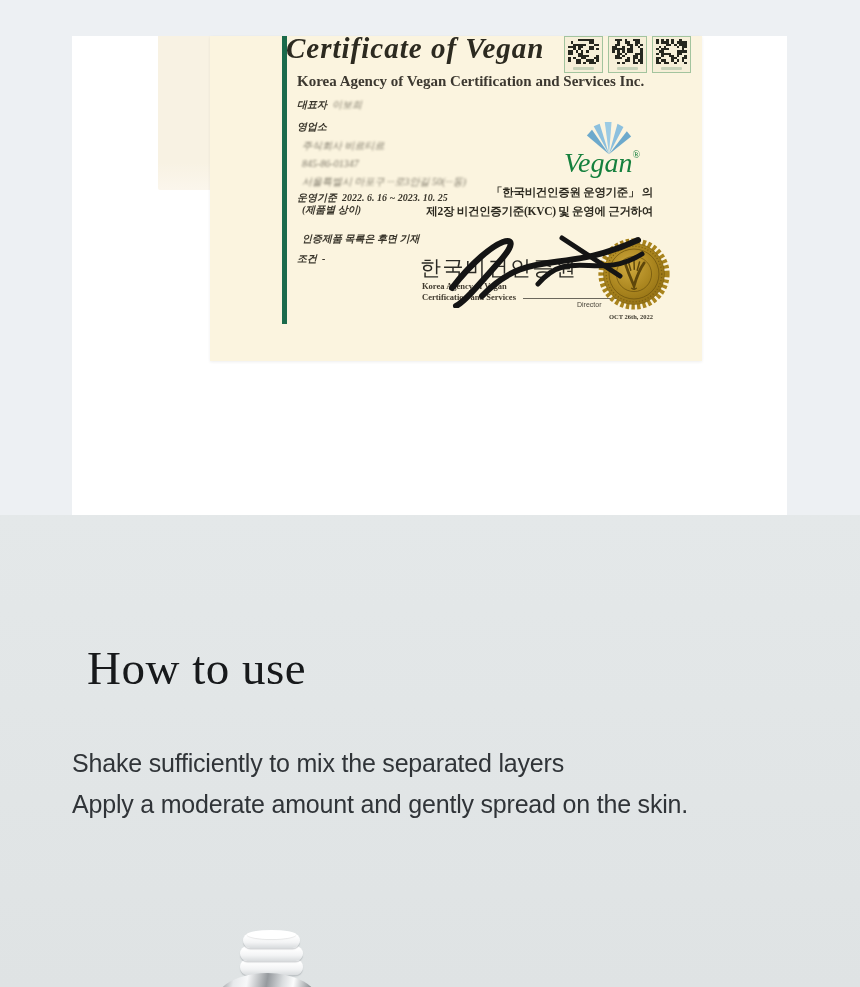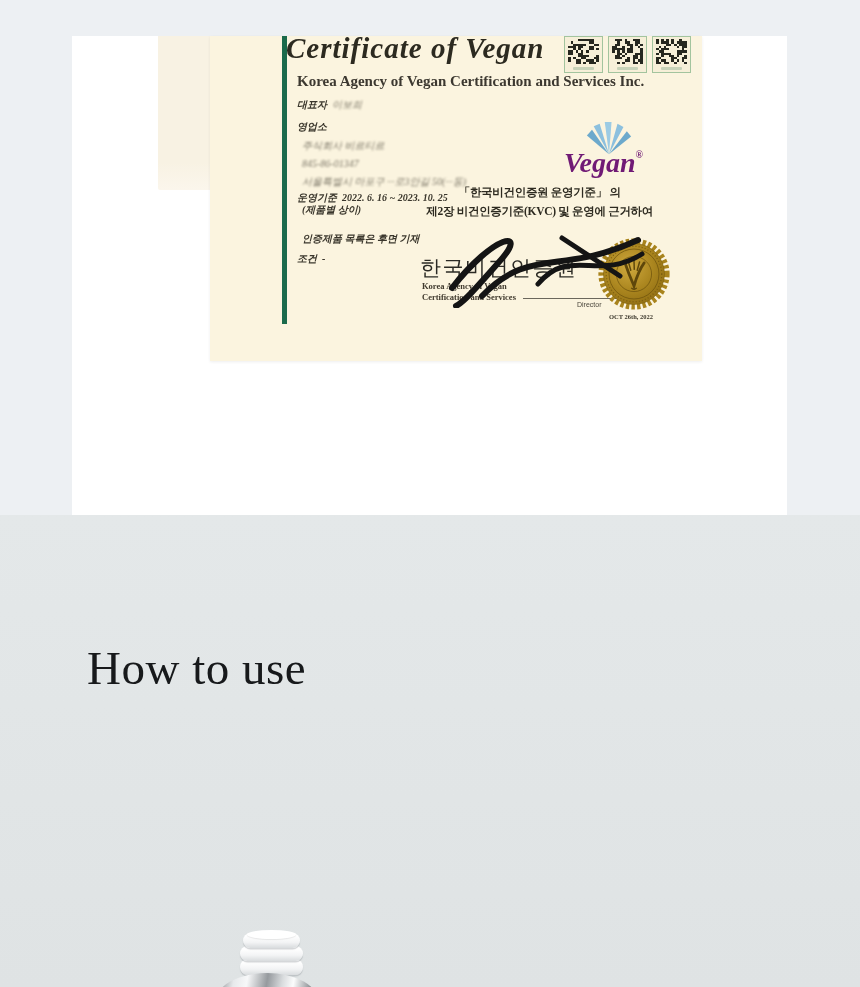--- a/index.html
+++ b/index.html
@@ -32,26 +32,26 @@
   .qr-caption { height:3px; background:#c7d2b8; margin:3px auto 0; width:70%; border-radius:1px; }
 
   
   .cert-row { position:absolute; left:87px; white-space:nowrap; font-size:10px; font-weight:600; color:#3a362c;font-style:italic; }
   .cert-row .lbl { margin-right:5px; }
   .cert-row .val.blur { filter:blur(1px); color:#7e7869; font-weight:500; }
 
   
   .vegan-logo { position:absolute; left:352px; top:84px; width:145px; height:62px; }
   .vegan-flower { position:absolute; left:18px; top:2px; width:58px; height:34px; }
-  .vegan-word { position:absolute; left:2px; top:27px; font-size:28px; font-style:italic; font-weight:700;
-    color:#701a75; letter-spacing:0; white-space:nowrap; }
+  .vegan-word { position:absolute; left:2px; top:27px; font-size:28px; font-style:italic; font-weight:400;
+    color:#15803d; letter-spacing:0; white-space:nowrap; }
   .vegan-word sup { font-size:10px; font-style:normal; vertical-align:14px; }
 
   
-  .statement { position:absolute; right:49px; top:147px; text-align:center;
+  .statement { position:absolute; right:49px; top:147px; text-align:right;
     font-size:11.5px; font-weight:700; line-height:19px; letter-spacing:-0.3px; color:#2d2a20; white-space:nowrap; }
 
   
   .issuer-kr { position:absolute; left:210px; top:218px; font-size:21px; font-weight:500; letter-spacing:1.5px; color:#2b2a24; white-space:nowrap; }
   .issuer-en { position:absolute; left:212px; top:245px; font-size:8.5px; font-weight:700; line-height:10.5px; color:#403a2e; white-space:nowrap; }
 
   .sig-svg { position:absolute; left:232px; top:188px; width:205px; height:84px; }
   .sig-line { position:absolute; left:313px; top:262px; width:96px; border-top:1px solid #6b675c; }
   .director { position:absolute; left:367px; top:265px; font-size:7px; color:#4a463c; font-family:"Liberation Sans", sans-serif; }
   .seal { position:absolute; left:387px; top:201px; width:74px; height:74px; }
@@ -568,20 +568,24 @@
           <path d="M120,14 C138,26 160,40 178,52" stroke-width="5"></path>
         </g>
       </svg>
 
       <div class="cert-date">OCT 26th, 2022</div>
     </div>
   </section>
 
   <section class="howto">
     <h2 class="howto-title">How to use</h2>
+    <div class="howto-body">
+      <div>Shake sufficiently to mix the separated layers</div>
+      <div>Apply a moderate amount and gently spread on the skin.</div>
+    </div>
 
     <div class="bottle">
       <div class="neck">
         <div class="ridge r3"></div>
         <div class="ridge r2"></div>
         <div class="ridge r1"></div>
         <div class="neck-top"></div>
       </div>
       <div class="collar"></div>
     </div>

